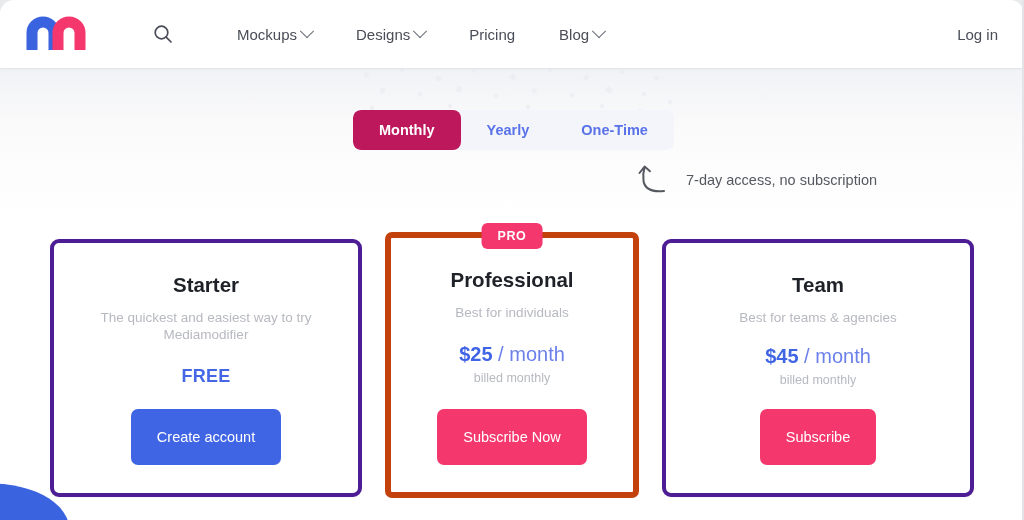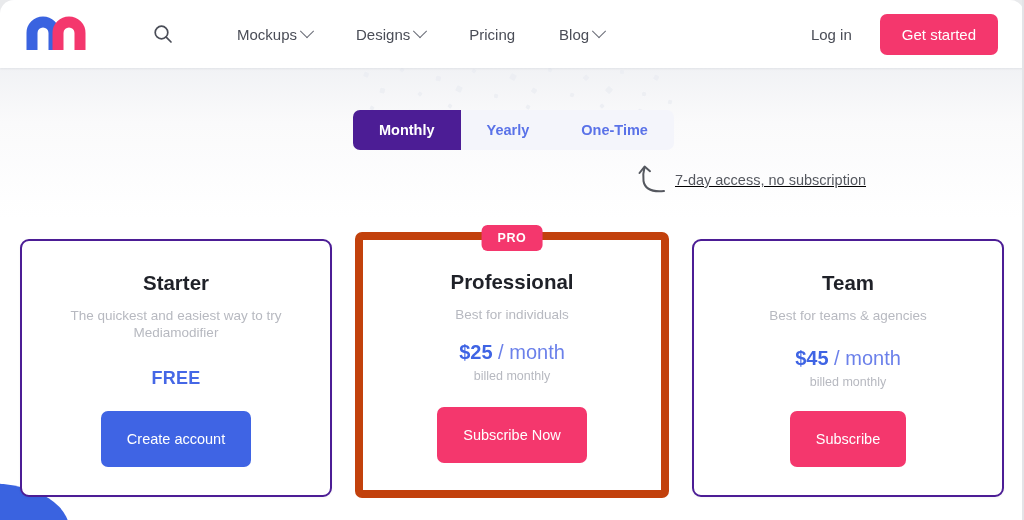--- a/index.html
+++ b/index.html
@@ -195,35 +195,34 @@
     justify-content: center;
     font-size: 14.5px;
     font-weight: bold;
     color: #5a72e8;
     cursor: pointer;
     padding: 0 26px;
     white-space: nowrap;
   }
 
   .toggle-opt.active {
-    background: #4c1d95;
+    background: #be185d;
     color: #ffffff;
-    border-radius: 0;
+    border-radius: 8px;
   }
 
   
   .annotation {
     position: absolute;
     left: 634px;
     top: 163px;
     display: flex;
     align-items: center;
-    gap: 9px;
+    gap: 20px;
     z-index: 5;
-    text-decoration: underline;
   }
 
   .annotation-text {
     font-size: 14.5px;
     color: #55585f;
     white-space: nowrap;
   }
 
   
   .cards {
@@ -235,34 +234,34 @@
     justify-content: center;
     gap: 23px;
     z-index: 6;
   }
 
   .card {
     position: relative;
     width: 312px;
     height: 258px;
     background: #ffffff;
-    border: 2px solid #4c1d95;
+    border: 4px solid #4c1d95;
     border-radius: 9px;
     box-sizing: border-box;
     display: flex;
     flex-direction: column;
     align-items: center;
     box-shadow: 0 1px 3px rgba(25,30,50,.045);
   }
 
   .card.featured {
-    width: 314px;
+    width: 254px;
     height: 266px;
     margin-top: -7px;
-    border: 8px solid #c2410c;
+    border: 6px solid #c2410c;
     border-radius: 7px;
     box-shadow: none;
   }
 
   .pro-badge {
     position: absolute;
     top: -15px;
     left: 50%;
     transform: translateX(-50%);
     background: #f4376d;
@@ -409,21 +408,20 @@
         <span>Pricing</span>
       </div>
       <div class="nav-item">
         <span>Blog</span>
         <span class="chev"></span>
       </div>
     </nav>
 
     <div class="header-right">
       <span class="login-link">Log in</span>
-      <button class="cta-btn">Get started</button>
     </div>
   </div>
 
   <div class="toggle-wrap">
     <div class="toggle-opt active">Monthly</div>
     <div class="toggle-opt">Yearly</div>
     <div class="toggle-opt">One-Time</div>
   </div>
 
   <div class="annotation">

